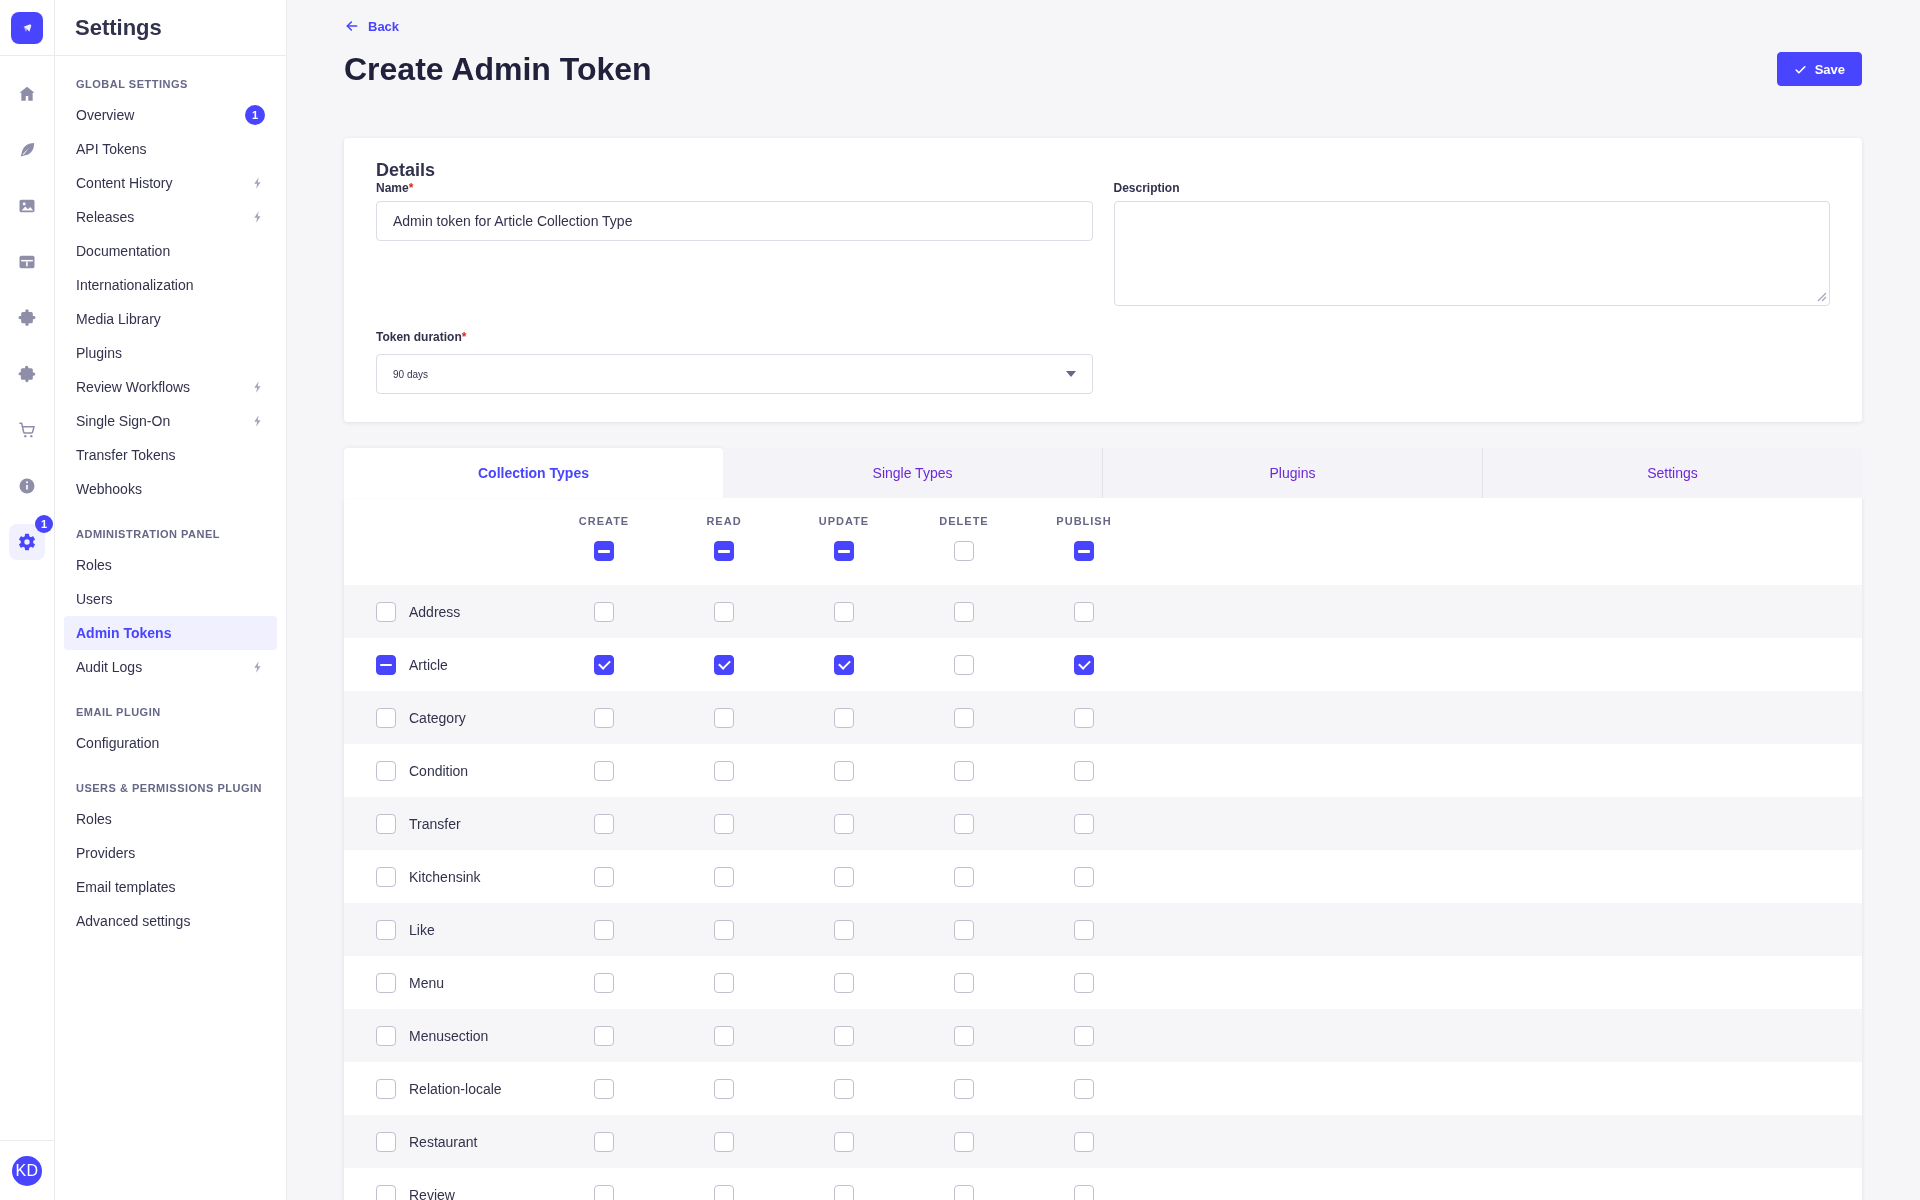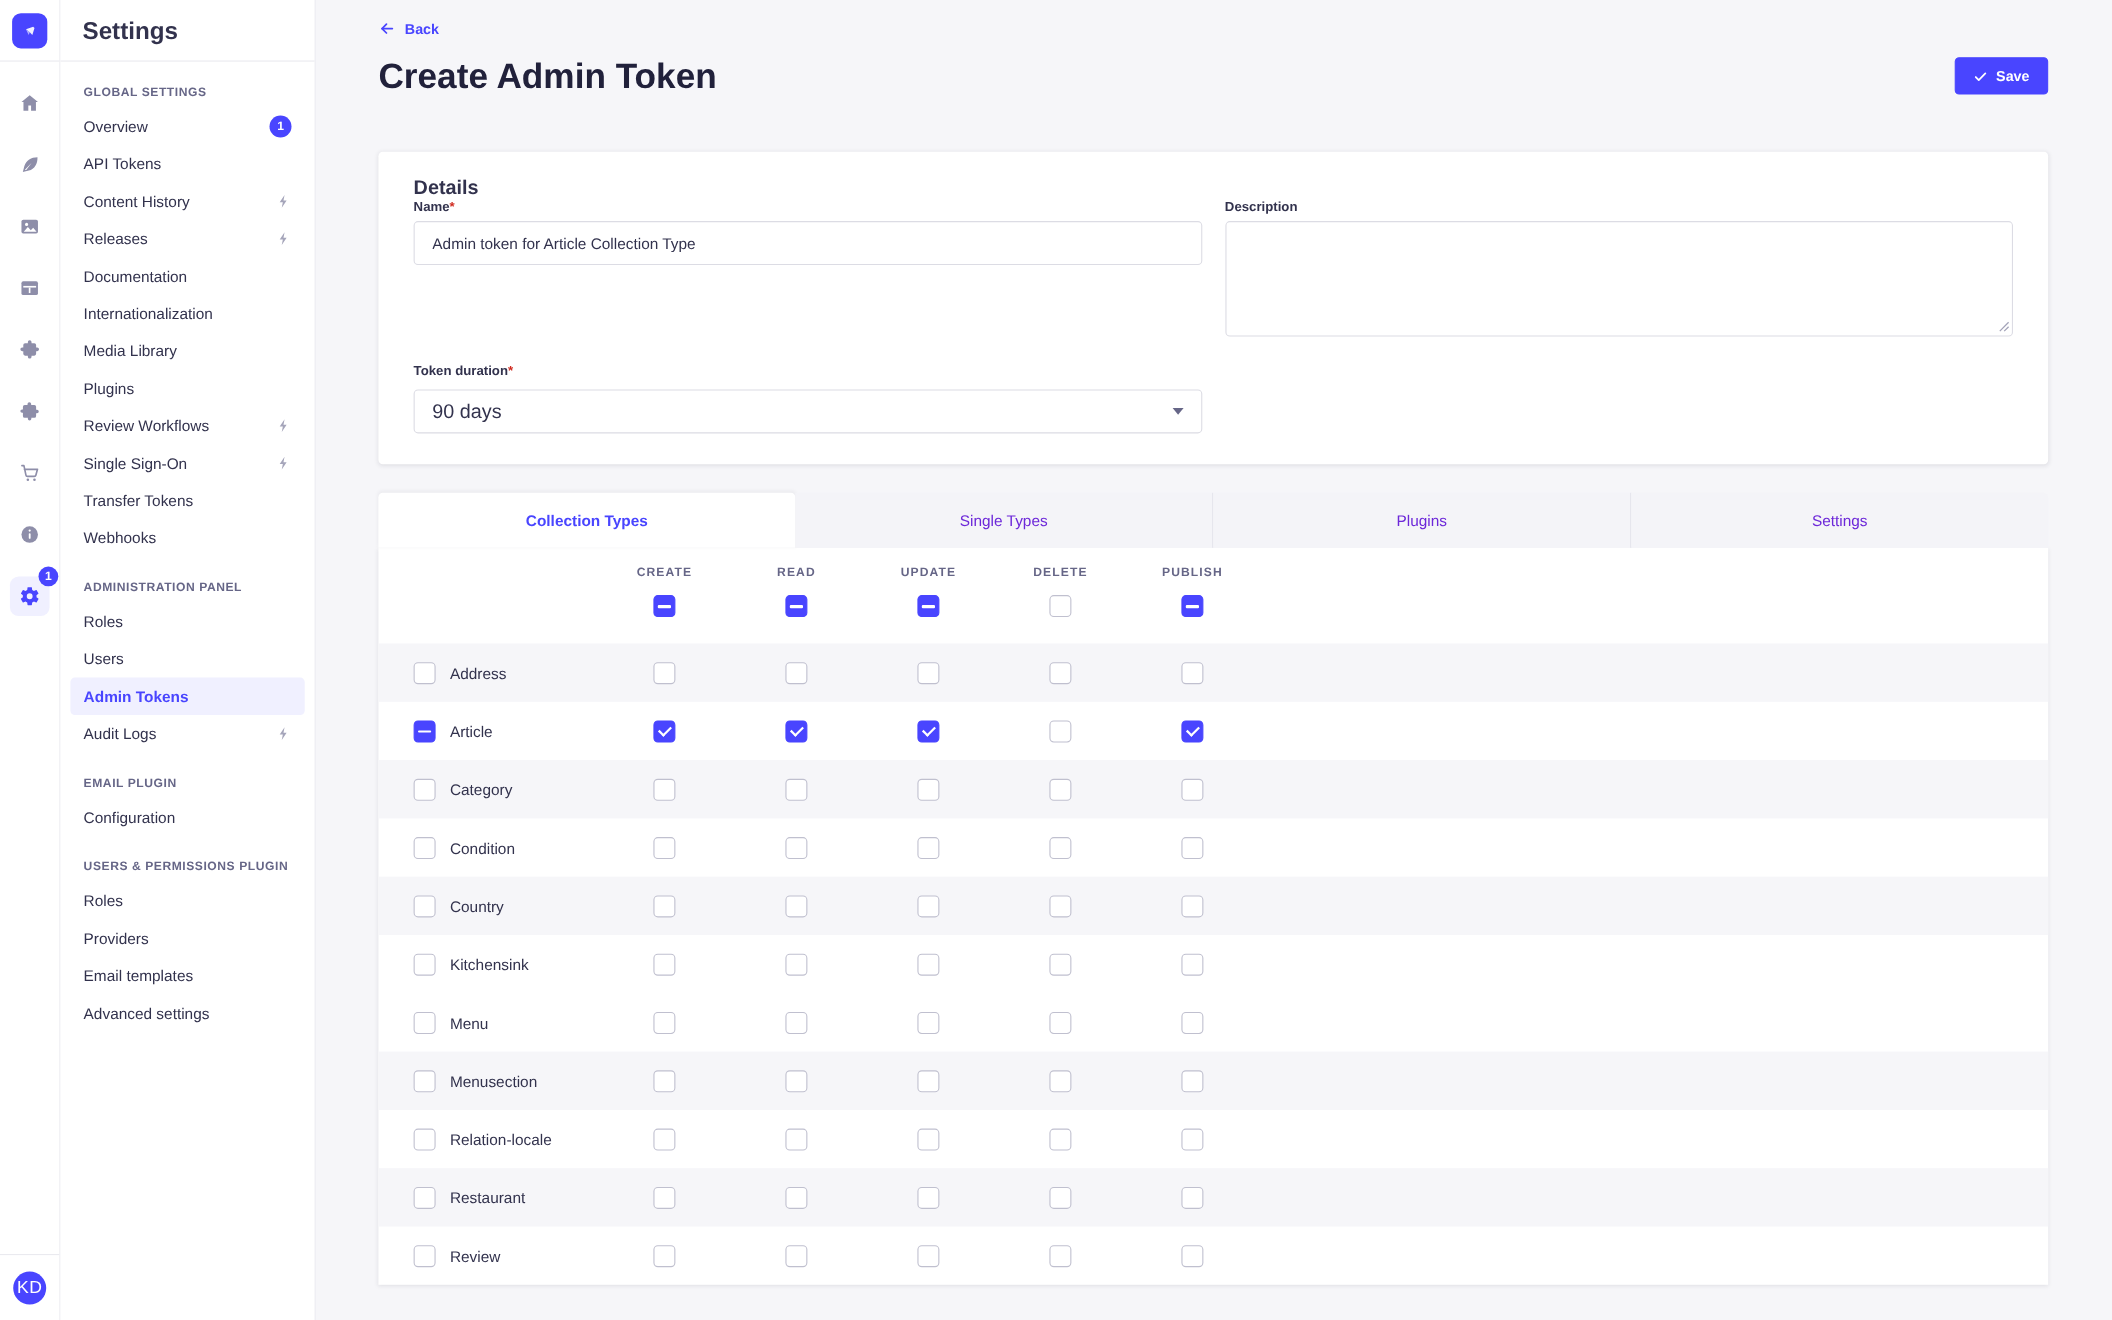--- a/index.html
+++ b/index.html
@@ -42,21 +42,21 @@
   
   .card { margin-top:46px; background:#fff; border-radius:4px; box-shadow:0 1px 4px rgba(33,33,52,.1); padding:22px 32px 30px; height:284px; }
   .card-heading { font-size:18px; font-weight:bold; color:#32324d; }
   .field-grid { display:grid; grid-template-columns:1fr 1fr; column-gap:21px; row-gap:24px; }
   .field-label { font-size:12px; font-weight:bold; color:#32324d; margin-bottom:6px; display:block; }
   .req { color:#d02b20; }
   .text-input { width:100%; height:40px; border:1px solid #dcdce4; border-radius:4px; padding:12px 16px; font-size:14px; color:#32324d; font-family:inherit; background:#fff; outline:none; }
   .textarea-wrap { position:relative; }
   .text-area { width:100%; height:105px; border:1px solid #dcdce4; border-radius:4px; padding:10px 16px; font-size:14px; color:#32324d; font-family:inherit; background:#fff; resize:none; outline:none; display:block; }
   .resize-handle { position:absolute; right:3px; bottom:4px; width:10px; height:10px; }
-  .select { width:100%; height:40px; border:1px solid #dcdce4; border-radius:4px; padding:0 16px; font-size:18px; color:#32324d; background:#fff; display:flex; align-items:center; justify-content:space-between; cursor:pointer;margin-top:10px; }
+  .select { width:100%; height:40px; border:1px solid #dcdce4; border-radius:4px; padding:0 16px; font-size:10px; color:#32324d; background:#fff; display:flex; align-items:center; justify-content:space-between; cursor:pointer;margin-top:10px; }
   .caret { width:0; height:0; border-left:5px solid transparent; border-right:5px solid transparent; border-top:6px solid #666687; }
   
   .panel { margin-top:26px; }
   .tabs { display:flex; height:50px; }
   .tab { flex:1; display:flex; align-items:center; justify-content:center; font-size:14px; color:#6d28d9; background:#f4f4f8; border-right:1px solid #e3e3ea; cursor:pointer; }
   .tab:last-child { border-right:none; border-top-right-radius:4px; }
   .tab.active { background:#fff; color:#4945ff; font-weight:bold; border-right:none; border-top-left-radius:4px; border-top-right-radius:4px; box-shadow:0 -1px 4px rgba(33,33,52,.06); }
   .panel-body { background:#fff; box-shadow:0 1px 4px rgba(33,33,52,.1); }
   .perm-grid { display:flex; align-items:center; }
   .perm-name { width:200px; padding-left:32px; display:flex; align-items:center; gap:13px; flex-shrink:0; }
@@ -460,21 +460,21 @@
               </div>
               <div class="perm-cell">
                 <span class="cb unchecked"></span>
               </div>
             </div>
           </div>
           <div class="prow alt">
             <div class="perm-grid">
               <div class="perm-name">
                 <span class="cb unchecked"></span>
-                <span class="row-label">Country</span>
+                <span class="row-label">Transfer</span>
               </div>
               <div class="perm-cell">
                 <span class="cb unchecked"></span>
               </div>
               <div class="perm-cell">
                 <span class="cb unchecked"></span>
               </div>
               <div class="perm-cell">
                 <span class="cb unchecked"></span>
               </div>
@@ -484,20 +484,43 @@
               <div class="perm-cell">
                 <span class="cb unchecked"></span>
               </div>
             </div>
           </div>
           <div class="prow">
             <div class="perm-grid">
               <div class="perm-name">
                 <span class="cb unchecked"></span>
                 <span class="row-label">Kitchensink</span>
+              </div>
+              <div class="perm-cell">
+                <span class="cb unchecked"></span>
+              </div>
+              <div class="perm-cell">
+                <span class="cb unchecked"></span>
+              </div>
+              <div class="perm-cell">
+                <span class="cb unchecked"></span>
+              </div>
+              <div class="perm-cell">
+                <span class="cb unchecked"></span>
+              </div>
+              <div class="perm-cell">
+                <span class="cb unchecked"></span>
+              </div>
+            </div>
+          </div>
+          <div class="prow alt">
+            <div class="perm-grid">
+              <div class="perm-name">
+                <span class="cb unchecked"></span>
+                <span class="row-label">Like</span>
               </div>
               <div class="perm-cell">
                 <span class="cb unchecked"></span>
               </div>
               <div class="perm-cell">
                 <span class="cb unchecked"></span>
               </div>
               <div class="perm-cell">
                 <span class="cb unchecked"></span>
               </div>

